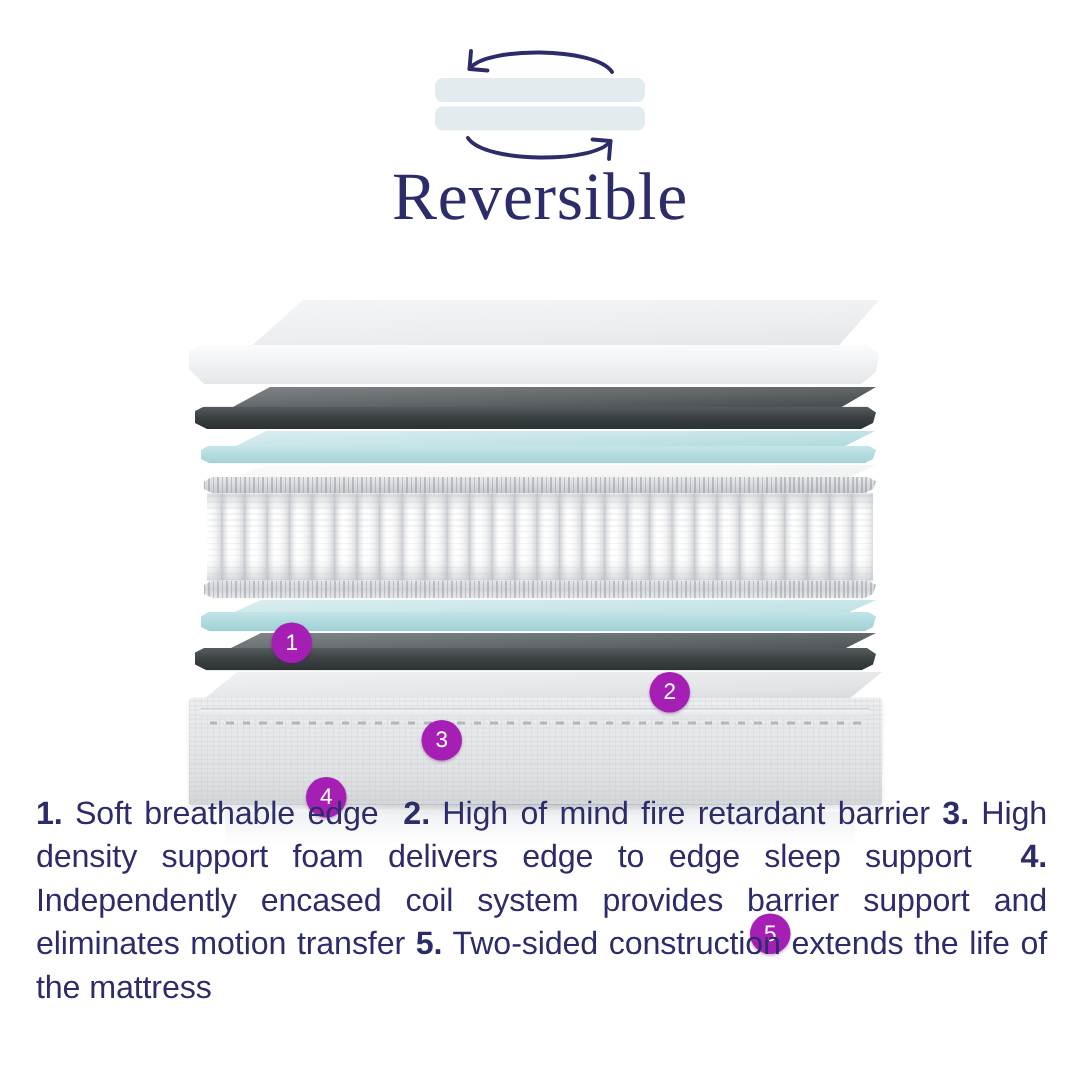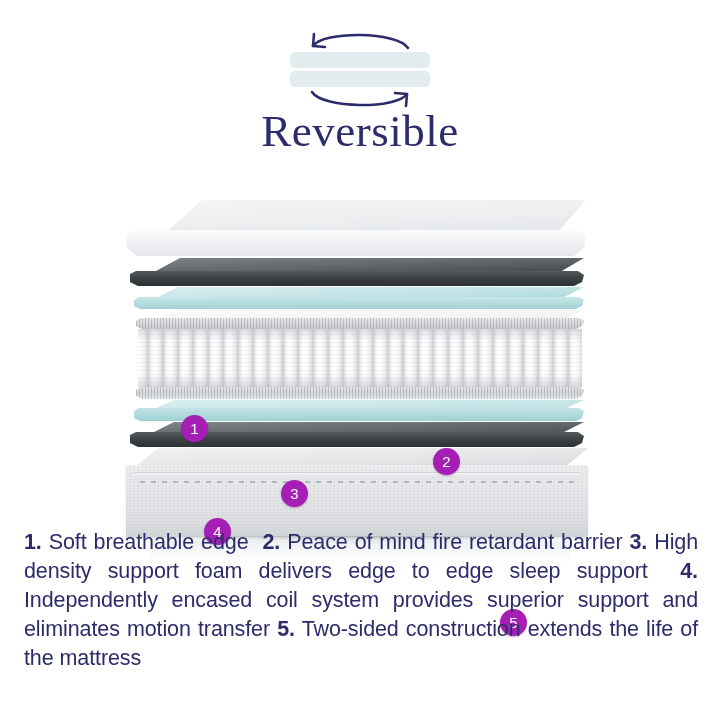--- a/index.html
+++ b/index.html
@@ -272,22 +272,22 @@
     <div class="badge b2">2</div>
     <div class="badge b3">3</div>
     <div class="badge b4">4</div>
     <div class="badge b5">5</div>
   </div>
 
   <div class="caption">
     <b>1.</b>
     <span>Soft breathable edge</span>&nbsp;
     <b>2.</b>
-    <span>Peace of mind fire retardant barrier</span>
+    <span>High of mind fire retardant barrier</span>
     <b>3.</b>
     <span>High density support foam delivers edge to edge sleep support</span>&nbsp;
     <b>4.</b>
-    <span>Independently encased coil system provides superior support and eliminates motion transfer</span>
+    <span>Independently encased coil system provides barrier support and eliminates motion transfer</span>
     <b>5.</b>
     <span>Two-sided construction extends the life of the mattress</span>
   </div>
 
 </div>
 
 </body></html>

